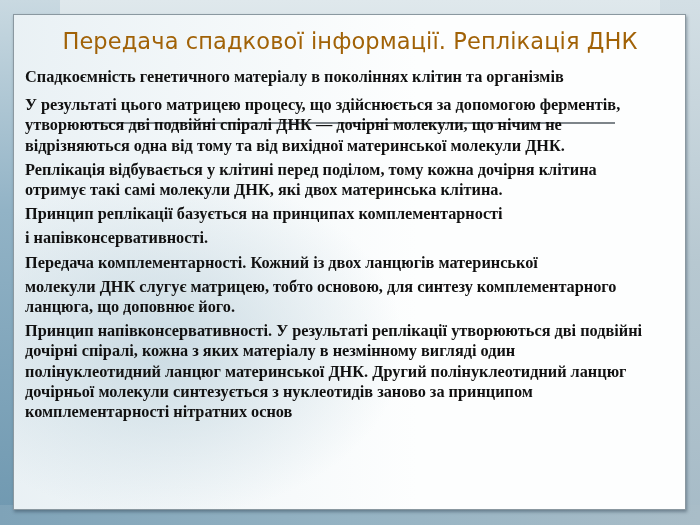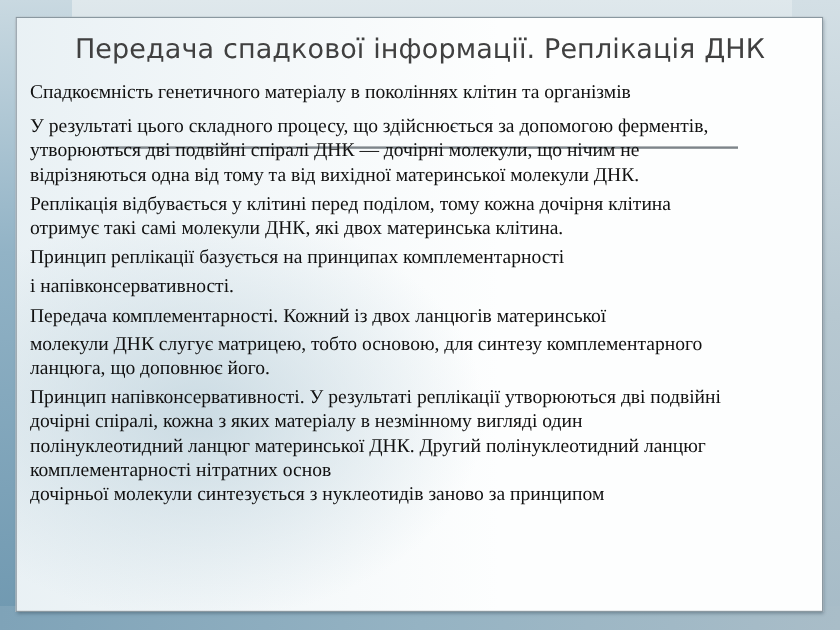--- a/index.html
+++ b/index.html
@@ -48,41 +48,42 @@
       box-sizing: border-box;
     }
     .title {
       position: absolute;
       left: 0;
       top: 28px;
       width: 700px;
       text-align: center;
       font-family: "DejaVu Sans", sans-serif;
       font-size: 22.5px;
-      color: #404040;
+      color: #a16207;
       letter-spacing: 0.1px;
       white-space: nowrap;
     }
     .content {
       position: absolute;
       left: 25px;
       top: 67px;
       width: 660px;
       font-family: "Liberation Serif", serif;
       font-size: 16.3px;
       color: #111;
     }
     .para {
       margin: 0;
       line-height: 20.2px;
       white-space: nowrap;
     }
     .line {
       display: block;
       white-space: nowrap;
+      font-weight: bold;
     }
     .gap { height: 4px; }
     .rule {
       position: absolute;
       left: 85px;
       top: 122px;
       width: 530px;
       height: 2px;
       background: #7e858a;
     }
@@ -100,21 +101,21 @@
 
 <div class="rule"></div>
 
 <div class="content">
   <p class="para">
     <span class="line">Спадкоємність генетичного матеріалу в поколіннях клітин та організмів</span>
   </p>
   <div class="gap"></div>
   <div class="gap"></div>
   <p class="para">
-    <span class="line">У результаті цього складного процесу, що здійснюється за допомогою ферментів,</span>
+    <span class="line">У результаті цього матрицею процесу, що здійснюється за допомогою ферментів,</span>
     <span class="line">утворюються дві подвійні спіралі ДНК — дочірні молекули, що нічим не</span>
     <span class="line">відрізняються одна від тому та від вихідної материнської молекули ДНК.</span>
   </p>
   <div class="gap"></div>
   <p class="para">
     <span class="line">Реплікація відбувається у клітині перед поділом, тому кожна дочірня клітина</span>
     <span class="line">отримує такі самі молекули ДНК, які двох материнська клітина.</span>
   </p>
   <div class="gap"></div>
   <p class="para">
@@ -131,16 +132,16 @@
   <div class="gap"></div>
   <p class="para">
     <span class="line">молекули ДНК слугує матрицею, тобто основою, для синтезу комплементарного</span>
     <span class="line">ланцюга, що доповнює його.</span>
   </p>
   <div class="gap"></div>
   <p class="para">
     <span class="line">Принцип напівконсервативності. У результаті реплікації утворюються дві подвійні</span>
     <span class="line">дочірні спіралі, кожна з яких матеріалу в незмінному вигляді один</span>
     <span class="line">полінуклеотидний ланцюг материнської ДНК. Другий полінуклеотидний ланцюг</span>
+    <span class="line">дочірньої молекули синтезується з нуклеотидів заново за принципом</span>
     <span class="line">комплементарності нітратних основ</span>
-    <span class="line">дочірньої молекули синтезується з нуклеотидів заново за принципом</span>
   </p>
 </div>
 
 </body></html>

